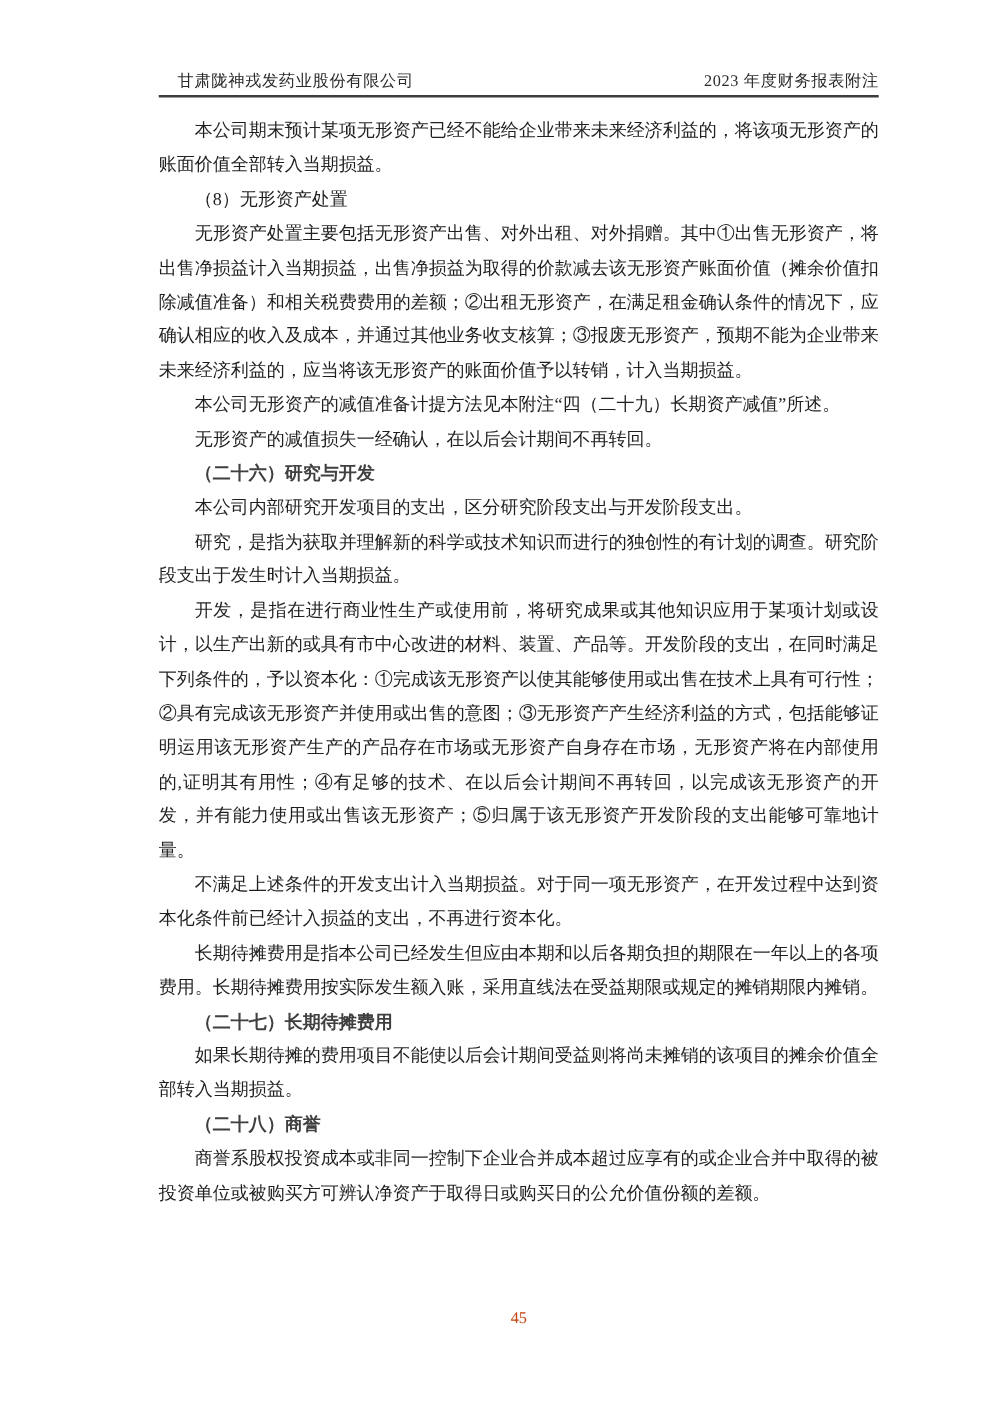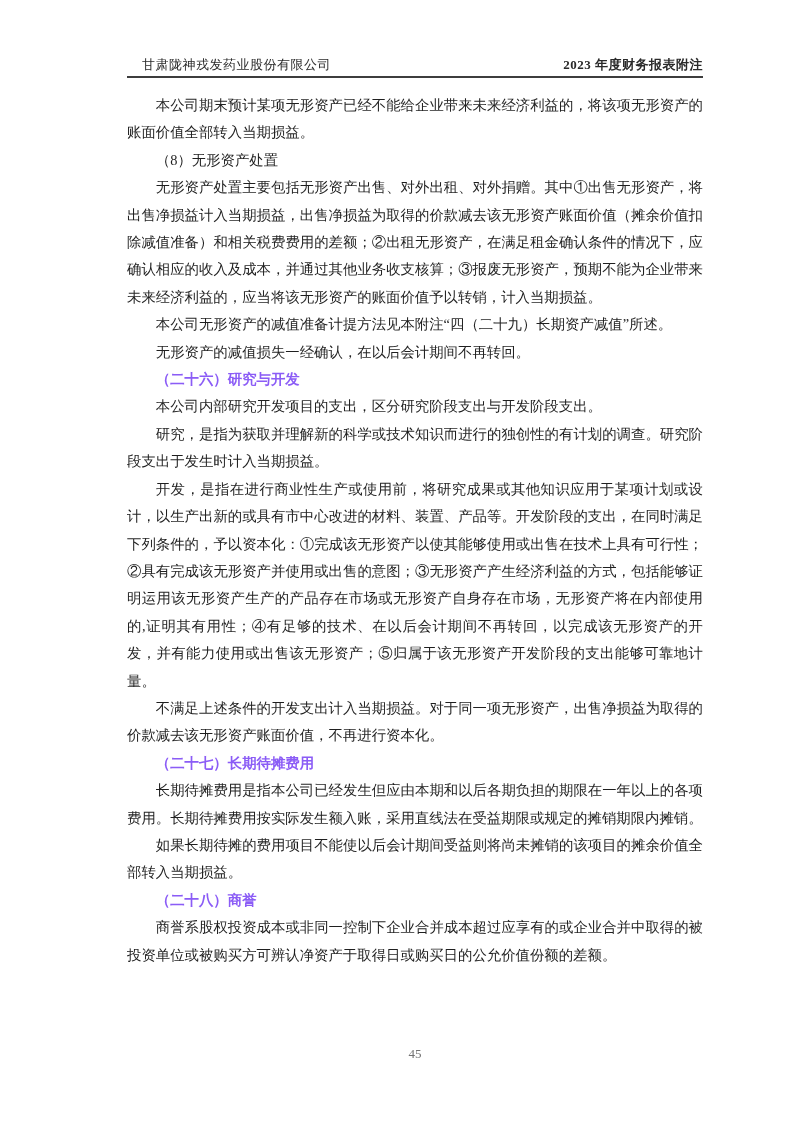--- a/index.html
+++ b/index.html
@@ -29,53 +29,52 @@
     padding-bottom: 3px;
     border-bottom: 2px solid #3d3d3d;
     color: #2a2a2a;
   }
   .header .company {
     padding-left: 15px;
     letter-spacing: 0.5px;
   }
   .header .report-title {
     letter-spacing: 0.5px;
-    font-weight: bold;
   }
   .content {
     position: absolute;
     left: 127px;
     top: 92px;
     width: 576px;
     font-size: 14.4px;
     line-height: 27.4px;
   }
   .block {
     margin: 0;
     text-indent: 2em;
     text-align: justify;
     text-justify: inter-character;
   }
   .block.h {
     font-weight: 700;
     font-family: "Liberation Sans", "DejaVu Sans", sans-serif;
-    color: #8b5cf6;
+    color: #404040;
     text-align: left;
   }
   .block.sub {
     text-align: left;
   }
   .footer {
     position: absolute;
     left: 127px;
     top: 1046px;
     width: 576px;
     text-align: center;
     font-size: 13px;
-    color: #737373;
+    color: #c2410c;
   }
 </style>
 </head>
 <body>
 
 <div class="page">
 
   <div class="header">
     <span class="company">甘肃陇神戎发药业股份有限公司</span>
     <span class="report-title">2023 年度财务报表附注</span>
@@ -84,23 +83,23 @@
   <div class="content">
       <div class="block p">本公司期末预计某项无形资产已经不能给企业带来未来经济利益的，将该项无形资产的账面价值全部转入当期损益。</div>
       <div class="block sub">（8）无形资产处置</div>
       <div class="block p">无形资产处置主要包括无形资产出售、对外出租、对外捐赠。其中①出售无形资产，将出售净损益计入当期损益，出售净损益为取得的价款减去该无形资产账面价值（摊余价值扣除减值准备）和相关税费费用的差额；②出租无形资产，在满足租金确认条件的情况下，应确认相应的收入及成本，并通过其他业务收支核算；③报废无形资产，预期不能为企业带来未来经济利益的，应当将该无形资产的账面价值予以转销，计入当期损益。</div>
       <div class="block p">本公司无形资产的减值准备计提方法见本附注“四（二十九）长期资产减值”所述。</div>
       <div class="block p">无形资产的减值损失一经确认，在以后会计期间不再转回。</div>
       <div class="block h">（二十六）研究与开发</div>
       <div class="block p">本公司内部研究开发项目的支出，区分研究阶段支出与开发阶段支出。</div>
       <div class="block p">研究，是指为获取并理解新的科学或技术知识而进行的独创性的有计划的调查。研究阶段支出于发生时计入当期损益。</div>
       <div class="block p">开发，是指在进行商业性生产或使用前，将研究成果或其他知识应用于某项计划或设计，以生产出新的或具有市中心改进的材料、装置、产品等。开发阶段的支出，在同时满足下列条件的，予以资本化：①完成该无形资产以使其能够使用或出售在技术上具有可行性；②具有完成该无形资产并使用或出售的意图；③无形资产产生经济利益的方式，包括能够证明运用该无形资产生产的产品存在市场或无形资产自身存在市场，无形资产将在内部使用的,证明其有用性；④有足够的技术、在以后会计期间不再转回，以完成该无形资产的开发，并有能力使用或出售该无形资产；⑤归属于该无形资产开发阶段的支出能够可靠地计量。</div>
-      <div class="block p">不满足上述条件的开发支出计入当期损益。对于同一项无形资产，出售净损益为取得的价款减去该无形资产账面价值，不再进行资本化。</div>
+      <div class="block p">不满足上述条件的开发支出计入当期损益。对于同一项无形资产，在开发过程中达到资本化条件前已经计入损益的支出，不再进行资本化。</div>
+      <div class="block p">长期待摊费用是指本公司已经发生但应由本期和以后各期负担的期限在一年以上的各项费用。长期待摊费用按实际发生额入账，采用直线法在受益期限或规定的摊销期限内摊销。</div>
       <div class="block h">（二十七）长期待摊费用</div>
-      <div class="block p">长期待摊费用是指本公司已经发生但应由本期和以后各期负担的期限在一年以上的各项费用。长期待摊费用按实际发生额入账，采用直线法在受益期限或规定的摊销期限内摊销。</div>
       <div class="block p">如果长期待摊的费用项目不能使以后会计期间受益则将尚未摊销的该项目的摊余价值全部转入当期损益。</div>
       <div class="block h">（二十八）商誉</div>
       <div class="block p">商誉系股权投资成本或非同一控制下企业合并成本超过应享有的或企业合并中取得的被投资单位或被购买方可辨认净资产于取得日或购买日的公允价值份额的差额。</div>
     </div>
 
   <div class="footer">
     <span>45</span>
   </div>
 
 </div>

